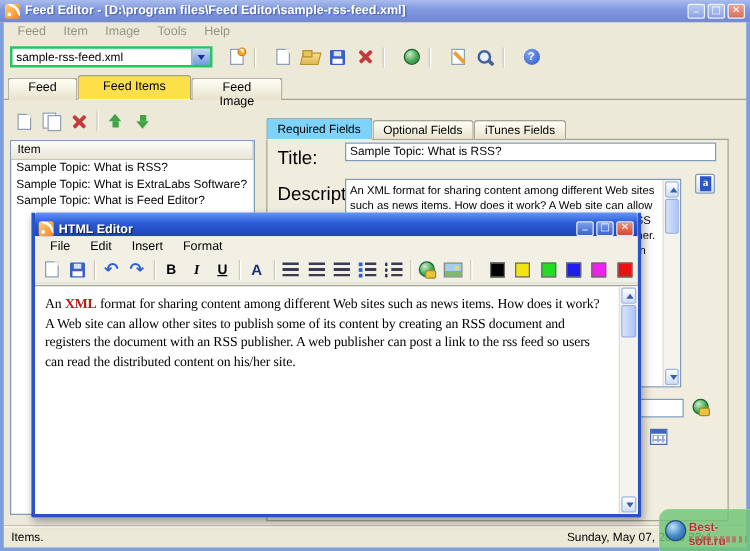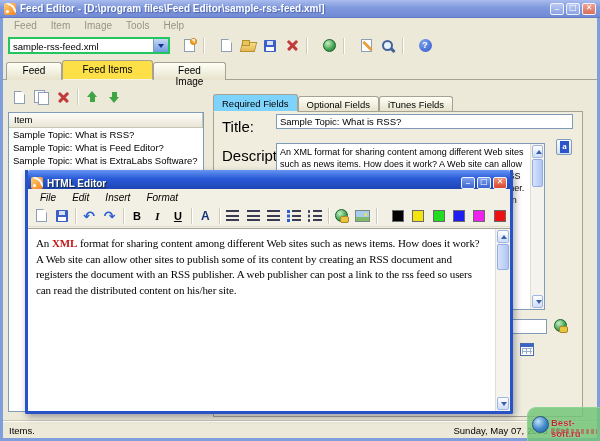--- a/index.html
+++ b/index.html
@@ -198,21 +198,21 @@
   
   .dialog { position:absolute; left:25px; top:170px; width:488px; height:244px; z-index:20;
     border:3px solid #2853C6; border-top:none; border-radius:0 0 2px 2px; background:#F2F0E4;
     box-shadow:2px 3px 7px rgba(40,40,60,.4); }
   .dtitle { height:19px; margin:0 -0px; background:linear-gradient(#6596F2,#2A5AD8 45%,#1E46B4);
     display:flex; align-items:flex-end; gap:4px; padding:0 3px; border-radius:2px 2px 0 0; }
   .dtitle .ttext { color:#fff; font-weight:bold; font-size:10px; flex:1; text-shadow:1px 1px 1px #123; }
   .dtitle .wbtn { background:linear-gradient(#7FA0EC,#3A63CE); }
   .dtitle .wbtn.close { background:linear-gradient(#F09078,#D8472E); }
   .dmenu { height:16px; display:flex; align-items:center; padding-left:4px; background:#F2F0E4; }
-  .dmenu .mi { padding:0 8px; font-size:10px;font-style:italic; }
+  .dmenu .mi { padding:0 8px; font-size:10px; }
   .dlg-tb { height:22px; display:flex; align-items:center; padding-left:3px; background:#F2F0E4;
     border-bottom:1px solid #E0DDCB; }
   .dlg-tb .tb-btn { width:21px; height:20px; }
   .dcontent { position:absolute; left:0; right:0; top:58px; bottom:0; background:#fff;
     border-top:1px solid #A5A294; }
   .dtext { position:absolute; left:8px; top:7px; right:22px; font-family:"Liberation Serif",serif;
     font-size:11px; line-height:15.5px; letter-spacing:-0.1px; }
   .dtext .em { font-weight:bold; color:#C01818; }
 
   
@@ -316,22 +316,22 @@
     <span class="tb-btn">
         <span class="i-up"></span>
       </span>
     <span class="tb-btn">
         <span class="i-down"></span>
       </span>
   </div>
   <div class="listbox">
     <div class="listhdr">Item</div>
     <div class="lrow">Sample Topic: What is RSS?</div>
+    <div class="lrow">Sample Topic: What is ExtraLabs Software?</div>
     <div class="lrow">Sample Topic: What is Feed Editor?</div>
-    <div class="lrow">Sample Topic: What is ExtraLabs Software?</div>
   </div>
 
   <div class="fieldbox"></div>
   <div class="subtabs">
     <span class="stab active">Required Fields</span>
     <span class="stab">Optional Fields</span>
     <span class="stab">iTunes Fields</span>
   </div>
   <span class="flabel" style="left:222px; top:118px;">Title:</span>
   <input class="txtinput" style="left: 276px; top: 114px; width: 297px;" value="Sample Topic: What is RSS?">

